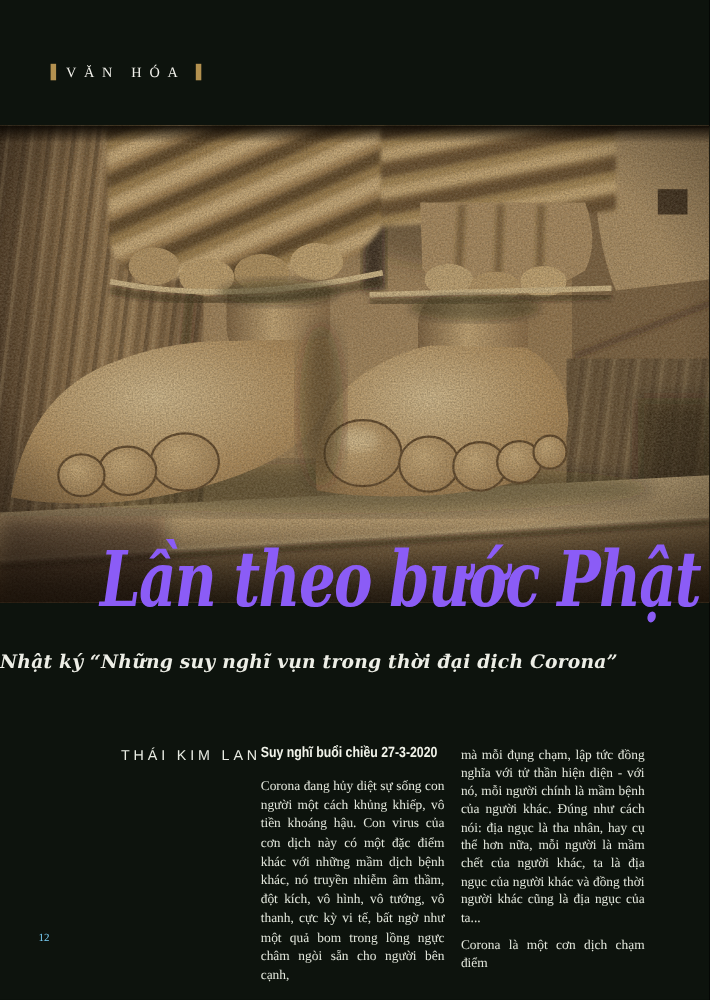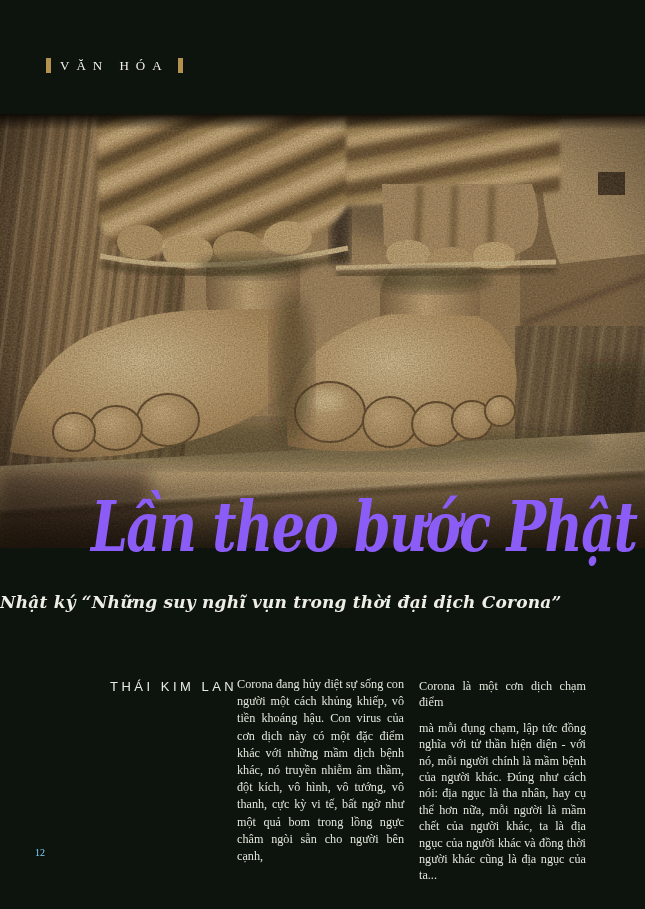--- a/index.html
+++ b/index.html
@@ -237,23 +237,24 @@
       <rect width="645" height="434" fill="url(#vig)"></rect>
     </svg>
   </div>
 
   <div class="hero-title"><span class="squeeze">Lần theo bước Phật</span></div>
   <div class="hero-subtitle">Nhật ký “Những suy nghĩ vụn trong thời đại dịch Corona”</div>
 
   <div class="author-name">THÁI KIM LAN</div>
 
   <div class="column column-1">
+    <div class="entry-heading"><span class="squeeze">Suy nghĩ buổi chiều 27-3-2020</span></div>
     <p class="body-par">Corona đang hủy diệt sự sống con người một cách khủng khiếp, vô tiền khoáng hậu. Con virus của cơn dịch này có một đặc điểm khác với những mầm dịch bệnh khác, nó truyền nhiễm âm thầm, đột kích, vô hình, vô tướng, vô thanh, cực kỳ vi tế, bất ngờ như một quả bom trong lồng ngực châm ngòi sẵn cho người bên cạnh,</p>
   </div>
 
   <div class="column column-2">
+    <p class="body-par">mà mỗi đụng chạm, lập tức đồng nghĩa với tử thần hiện diện - với nó, mỗi người chính là mầm bệnh của người khác. Đúng như cách nói: địa ngục là tha nhân, hay cụ thể hơn nữa, mỗi người là mầm chết của người khác, ta là địa ngục của người khác và đồng thời người khác cũng là địa ngục của ta...</p>
     <p class="body-par">Corona là một cơn dịch chạm điểm</p>
-    <p class="body-par">mà mỗi đụng chạm, lập tức đồng nghĩa với tử thần hiện diện - với nó, mỗi người chính là mầm bệnh của người khác. Đúng như cách nói: địa ngục là tha nhân, hay cụ thể hơn nữa, mỗi người là mầm chết của người khác, ta là địa ngục của người khác và đồng thời người khác cũng là địa ngục của ta...</p>
   </div>
 
   <div class="page-number">12</div>
 
 </div>
 
 </body></html>

